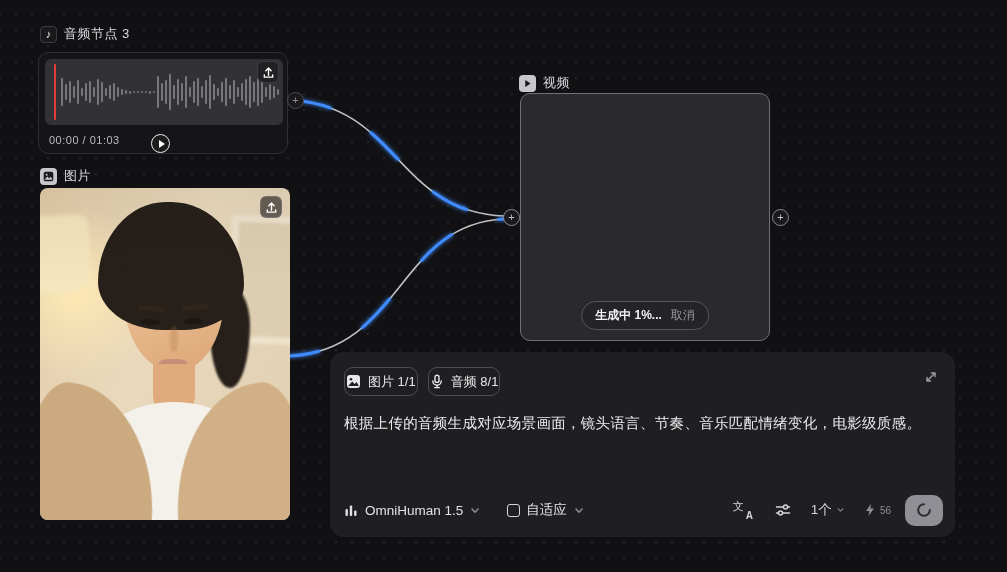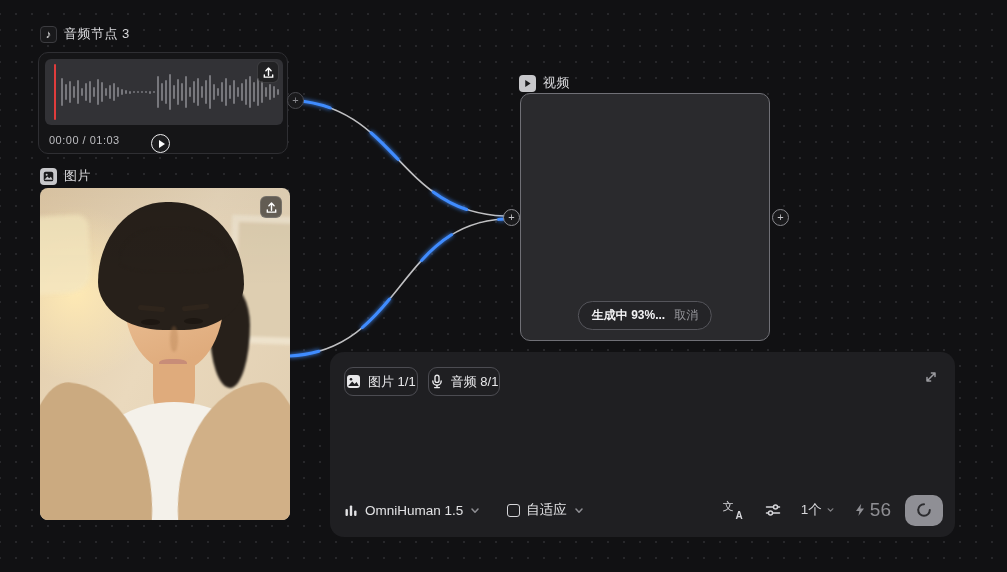--- a/index.html
+++ b/index.html
@@ -104,21 +104,21 @@
   .expand-btn { position:absolute; top:16px; right:13px; width:20px; height:20px; }
   .prompt-text { margin-top:17px; font-size:14.5px; color:#ececee; line-height:1.5; letter-spacing:.3px; }
   .toolbar { position:absolute; left:14px; right:12px; bottom:10px; height:34px;
     display:flex; align-items:center; }
   .tb-group { display:flex; align-items:center; gap:6px; font-size:13.5px; color:#e2e2e4; cursor:default; }
   .tb-gap { width:26px; }
   .spacer { flex:1; }
   .tb-ic { color:#d2d2d6; display:flex; align-items:center; justify-content:center; }
   .icon-btn { width:28px; height:28px; display:flex; align-items:center; justify-content:center; }
   .count-group { display:flex; align-items:center; gap:3px; font-size:13.5px; color:#d6d6da; margin-right:18px; }
-  .credits { display:flex; align-items:center; gap:4px; color:#8e8e93; font-size:19px; margin-right:14px; }
+  .credits { display:flex; align-items:center; gap:4px; color:#8e8e93; font-size:10px; margin-right:14px; }
   .gen-btn { width:38px; height:31px; border-radius:10px; background:#8f8f95; border:none;
     display:flex; align-items:center; justify-content:center; }
   .chev { display:inline-flex; }
   .aspect-sq { width:13px; height:13px; border:1.6px solid #d6d6da; border-radius:3px; }
   .trans-ic { position:relative; width:20px; height:18px; color:#d6d6da; }
   .trans-ic .zh { position:absolute; left:0; top:-2px; font-size:11px; }
   .trans-ic .en { position:absolute; right:0; bottom:-2px; font-size:10px; font-weight:bold; }
 </style>
 </head>
 <body>
@@ -270,21 +270,21 @@
   <span class="hdr-ic light">
     <svg width="9" height="9" viewBox="0 0 10 10">
         <path d="M2.5 1.2 L8.5 5 L2.5 8.8 Z" fill="#1a1a1c"></path>
       </svg>
   </span>
   <span class="node-title">视频</span>
 </div>
 
 <div class="video-card">
   <div class="status-pill">
-    <span class="status-txt">生成中 93%...</span>
+    <span class="status-txt">生成中 1%...</span>
     <span class="cancel-txt">取消</span>
   </div>
 </div>
 <div class="port" style="left:503px; top:209px;">
     <span>+</span>
   </div>
 <div class="port" style="left:772px; top:209px;">
     <span>+</span>
   </div>
 
@@ -307,20 +307,21 @@
       <span>音频 8/1</span>
     </div>
   </div>
 
   <div class="expand-btn">
     <svg width="18" height="18" viewBox="0 0 18 18">
       <path d="M5 13 L13 5 M13 5 H9.4 M13 5 V8.6 M5 13 H8.6 M5 13 V9.4" stroke="#9a9a9f" stroke-width="1.5" fill="none" stroke-linecap="round" stroke-linejoin="round"></path>
     </svg>
   </div>
 
+  <div class="prompt-text">根据上传的音频生成对应场景画面，镜头语言、节奏、音乐匹配情绪变化，电影级质感。</div>
 
   <div class="toolbar">
     <div class="tb-group">
       <span class="tb-ic">
         <svg width="15" height="15" viewBox="0 0 15 15">
             <rect x="1.5" y="6" width="2.4" height="7" rx="1" fill="#e2e2e4"></rect>
             <rect x="5.8" y="2.5" width="2.4" height="10.5" rx="1" fill="#e2e2e4"></rect>
             <rect x="10.1" y="7.5" width="2.4" height="5.5" rx="1" fill="#e2e2e4"></rect>
           </svg>
       </span>

